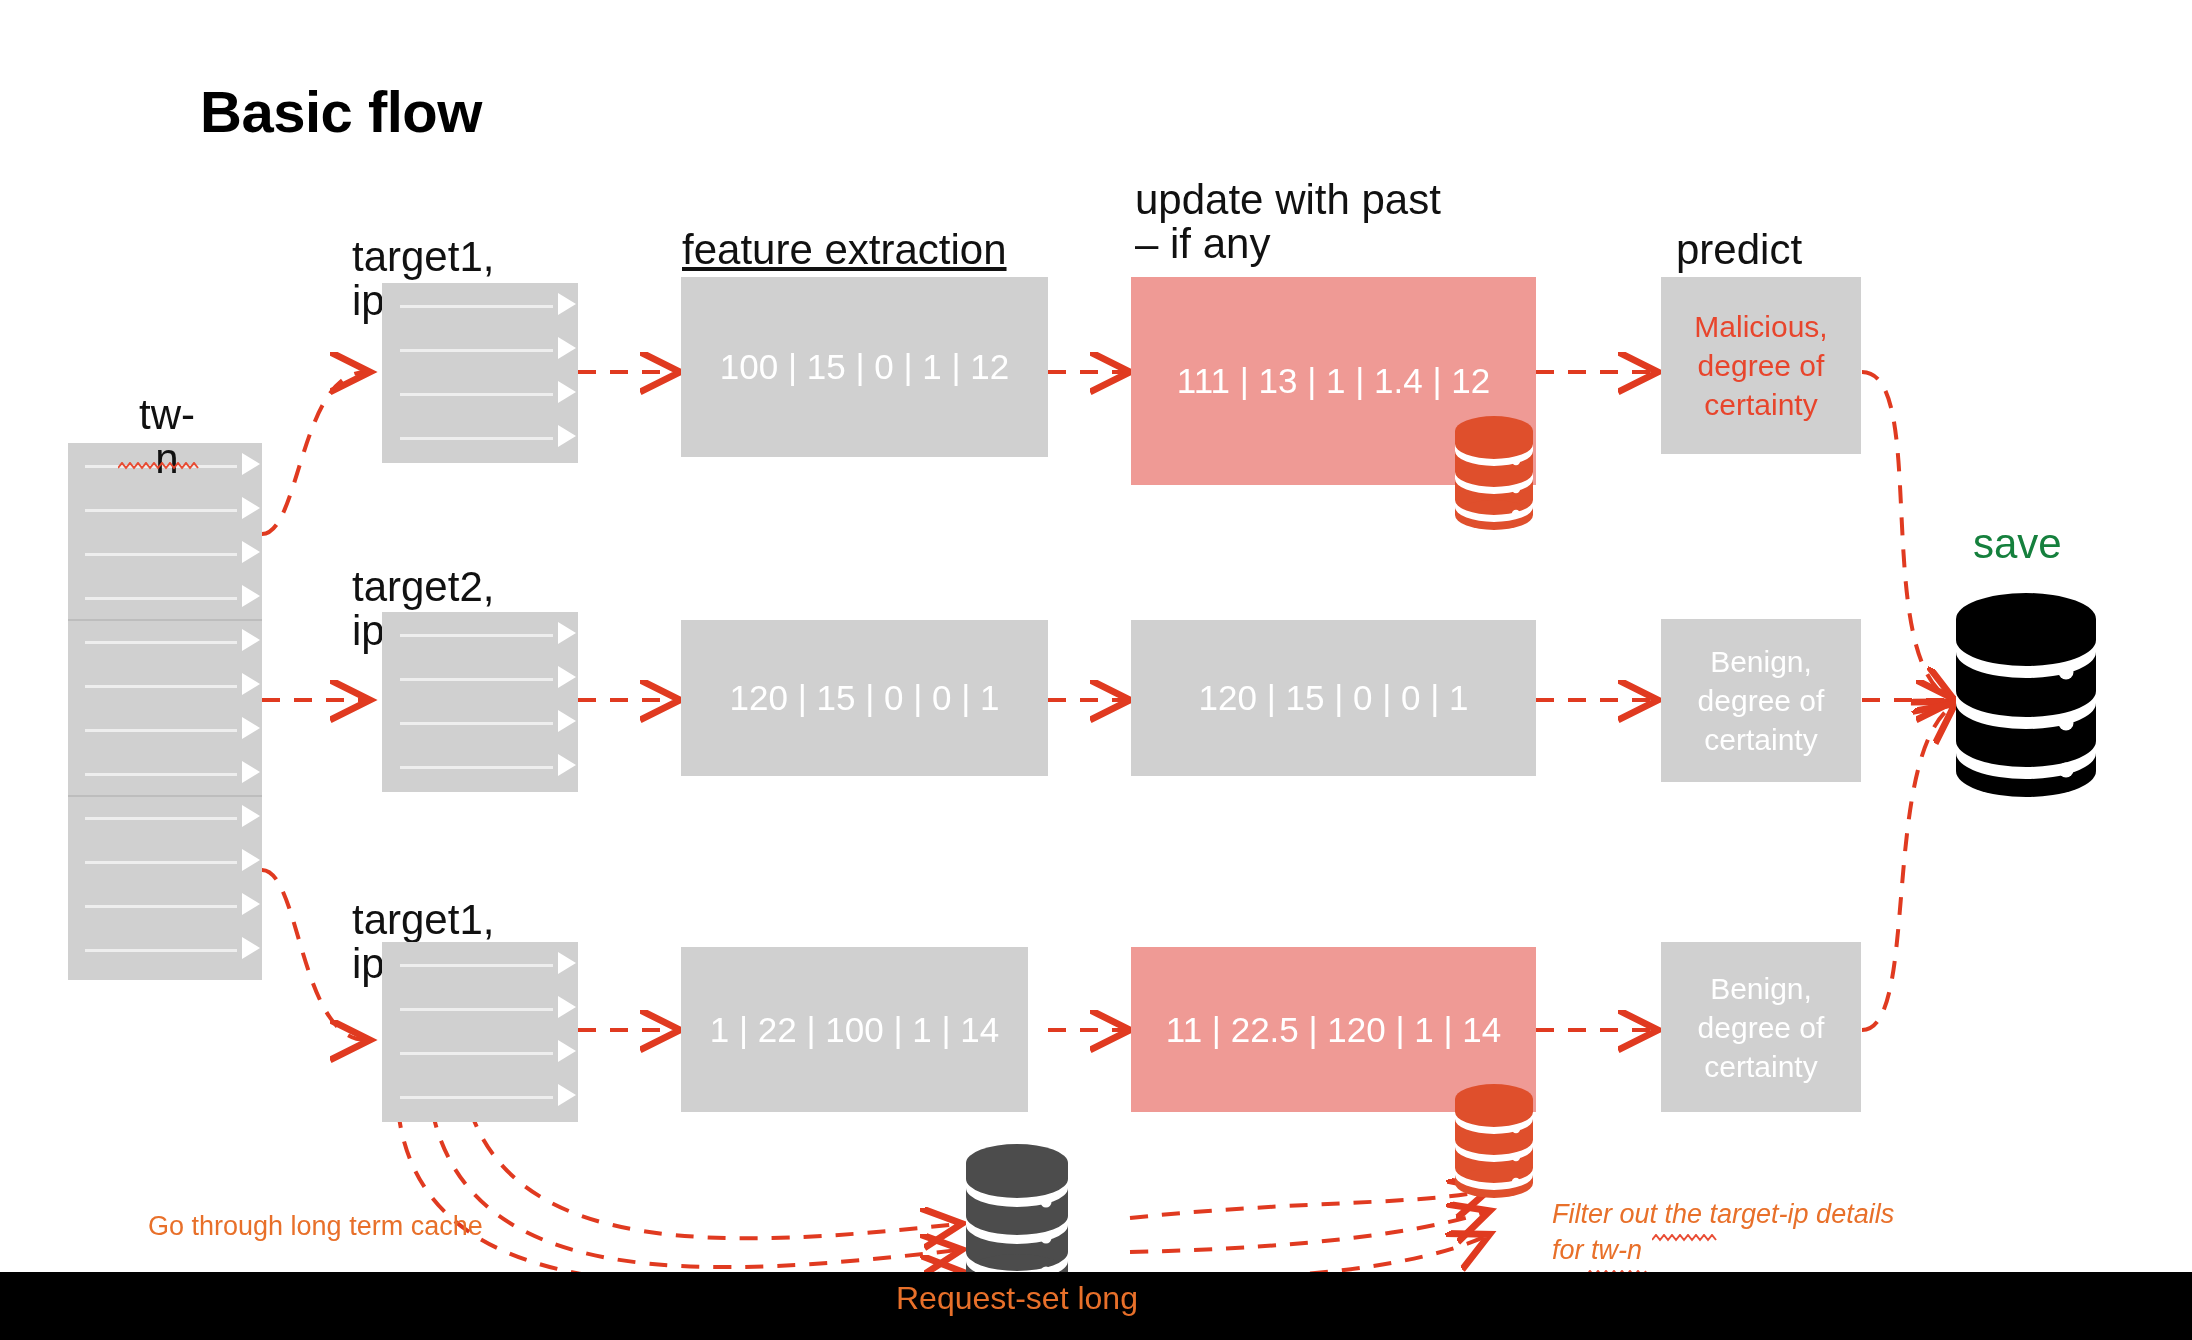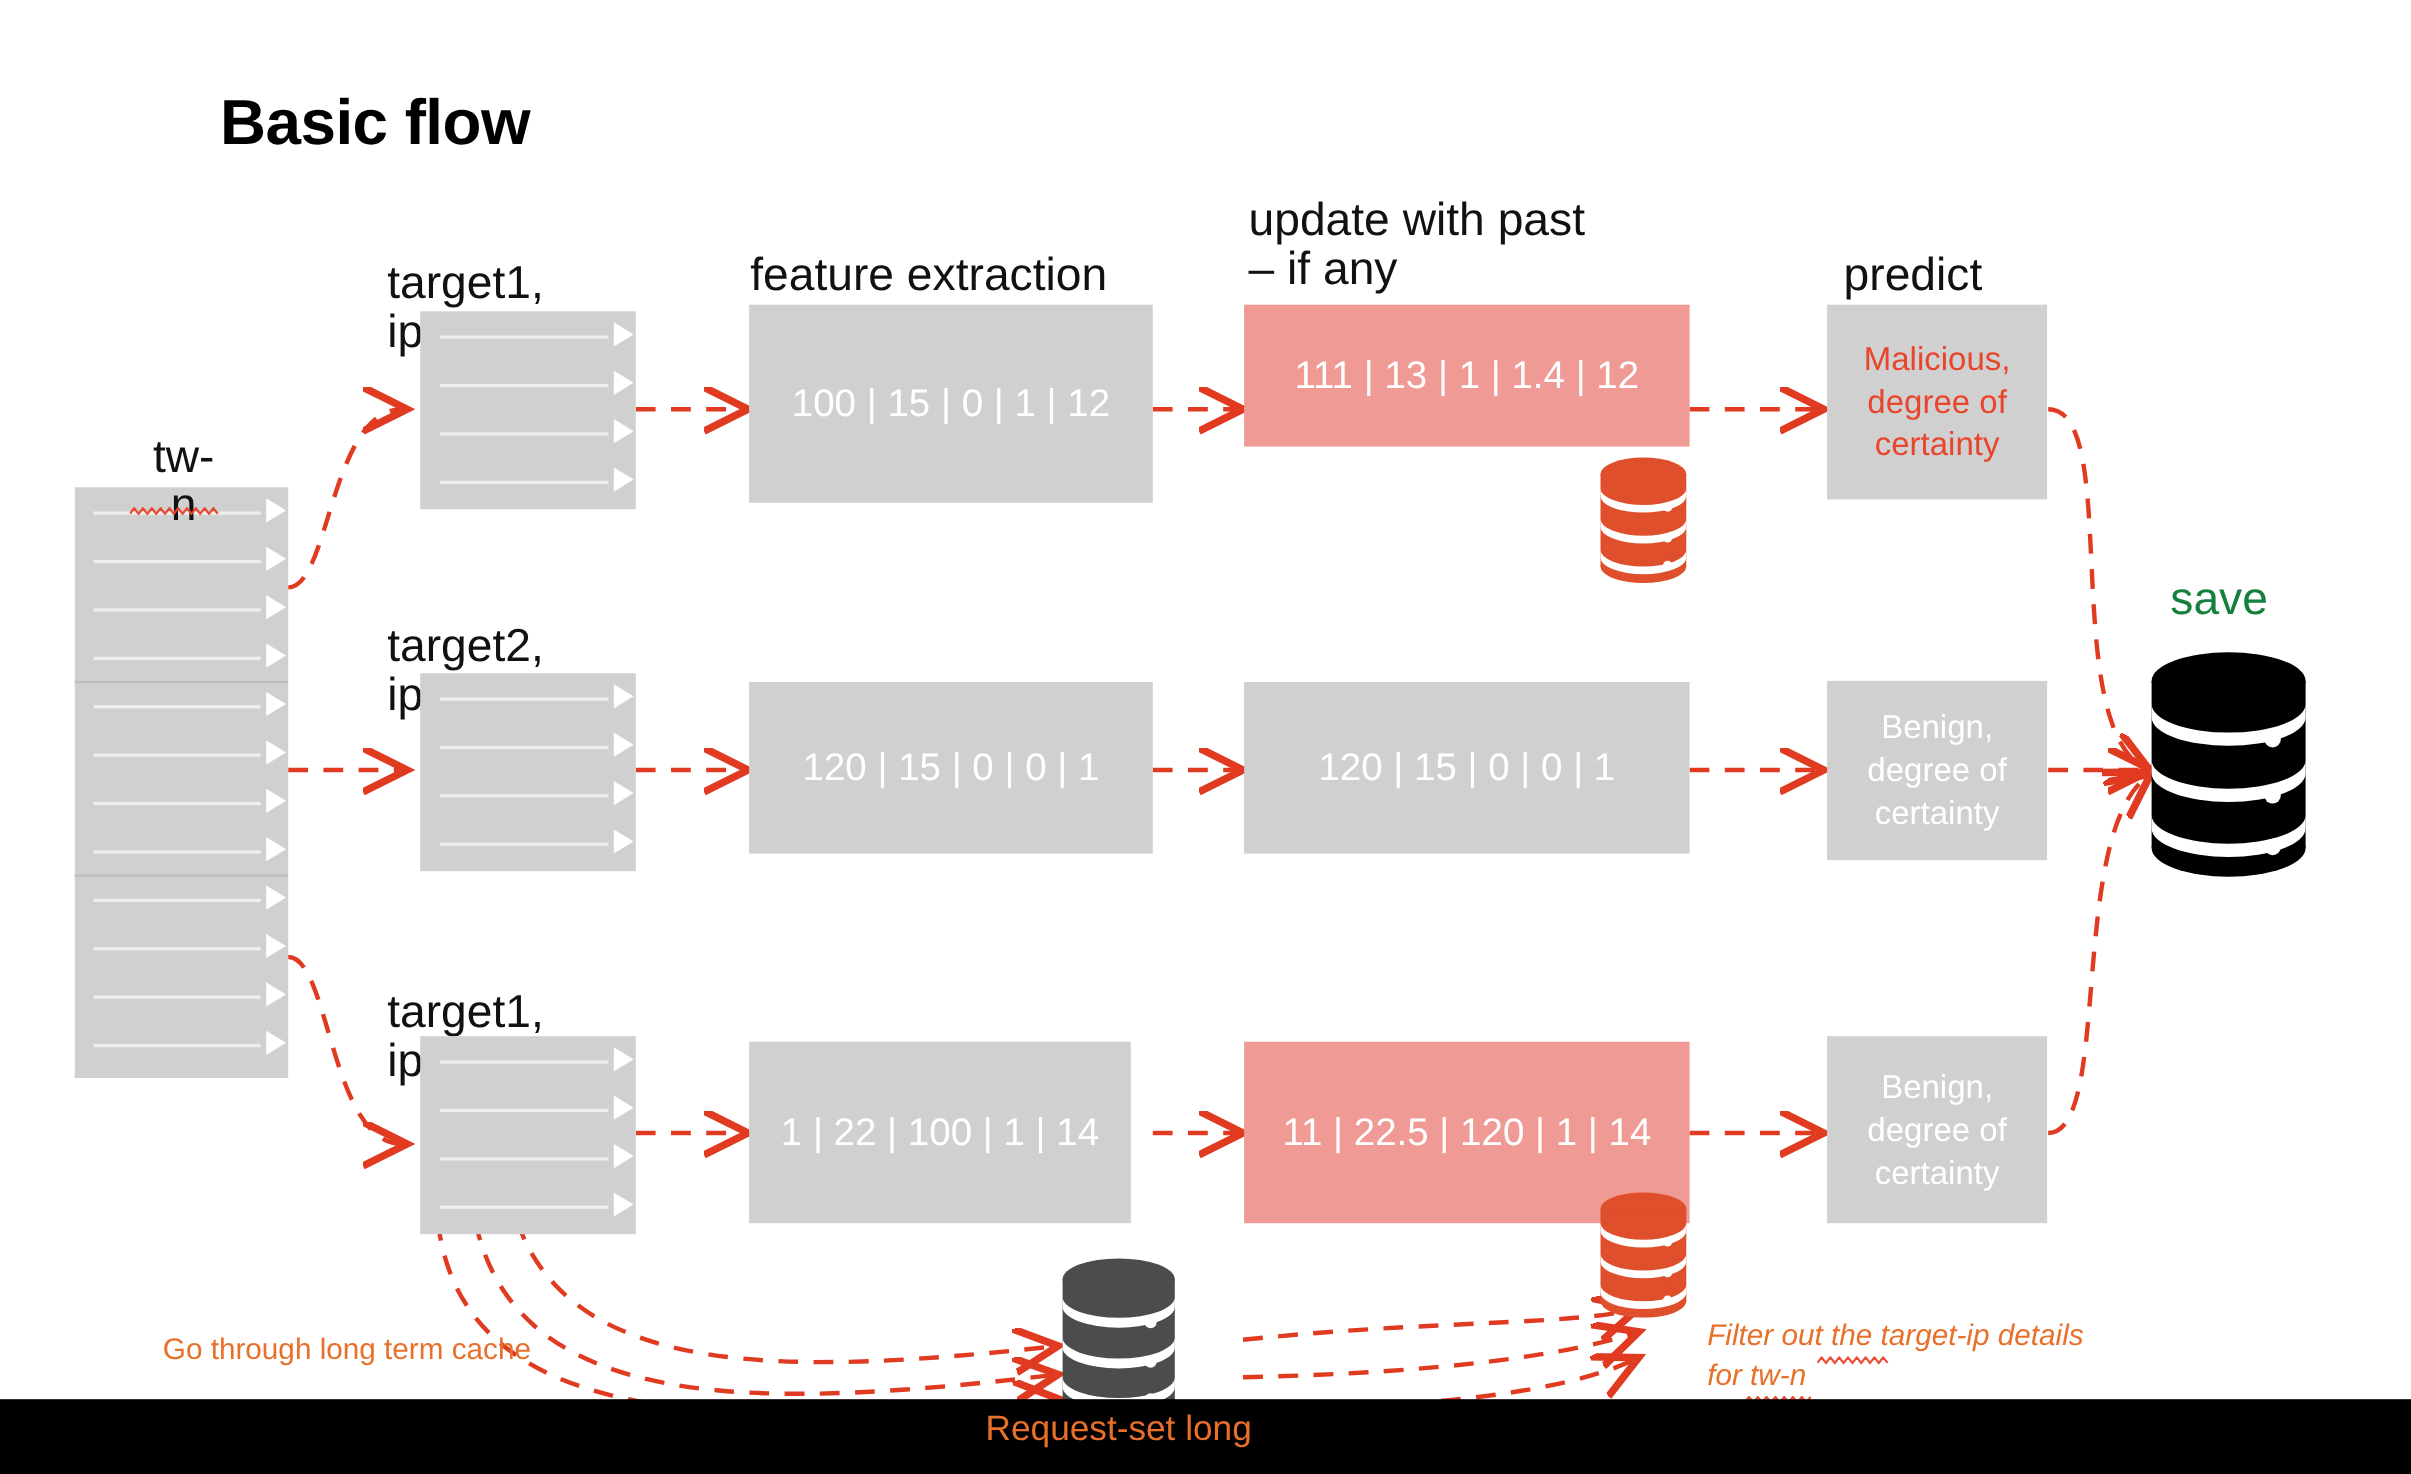--- a/index.html
+++ b/index.html
@@ -121,21 +121,21 @@
 
   <div class="slide-title">Basic flow</div>
 
   <div class="col-title" style="left:352px;top:235px;">target1,
 ip1</div>
   <div class="col-title" style="left:352px;top:565px;">target2,
 ip2</div>
   <div class="col-title" style="left:352px;top:898px;">target1,
 ip2</div>
 
-  <div class="col-title" style="left:682px;top:228px;">feature extraction</div>
+  <div class="col-title" style="left:682px;top:228px;text-decoration:underline;">feature extraction</div>
   <div class="col-title" style="left:1135px;top:178px;">update with past
 – if any</div>
   <div class="col-title" style="left:1676px;top:228px;">predict</div>
   <div class="save-label" style="left:1973px;top:520px;">save</div>
 
   <div class="stack" id="tw-stack" style="left:68px;top:443px;width:194px;height:537px;">
     <div class="rows">
         <i style="top: 22px;"></i>
         <i style="top: 66px;"></i>
         <i style="top: 110px;"></i>
@@ -214,21 +214,21 @@
         <u style="top: 54px;"></u>
         <u style="top: 98px;"></u>
         <u style="top: 142px;"></u>
       </div>
   </div>
 
   <div class="vbox grey" style="left:681px;top:277px;width:367px;height:180px;">100 | 15 | 0 | 1 | 12</div>
   <div class="vbox grey" style="left:681px;top:620px;width:367px;height:156px;">120 | 15 | 0 | 0 | 1</div>
   <div class="vbox grey" style="left:681px;top:947px;width:347px;height:165px;">1 | 22 | 100 | 1 | 14</div>
 
-  <div class="vbox red" style="left:1131px;top:277px;width:405px;height:129px;">111 | 13 | 1 | 1.4 | 12</div>
+  <div class="vbox red" style="left:1131px;top:277px;width:405px;height:208px;">111 | 13 | 1 | 1.4 | 12</div>
   <div class="vbox grey" style="left:1131px;top:620px;width:405px;height:156px;">120 | 15 | 0 | 0 | 1</div>
   <div class="vbox red" style="left:1131px;top:947px;width:405px;height:165px;">11 | 22.5 | 120 | 1 |
 14</div>
 
   <div class="pbox malicious" style="left:1661px;top:277px;width:200px;height:177px;">Malicious,
 degree of
 certainty</div>
   <div class="pbox benign" style="left:1661px;top:619px;width:200px;height:163px;">Benign,
 degree of
 certainty</div>

